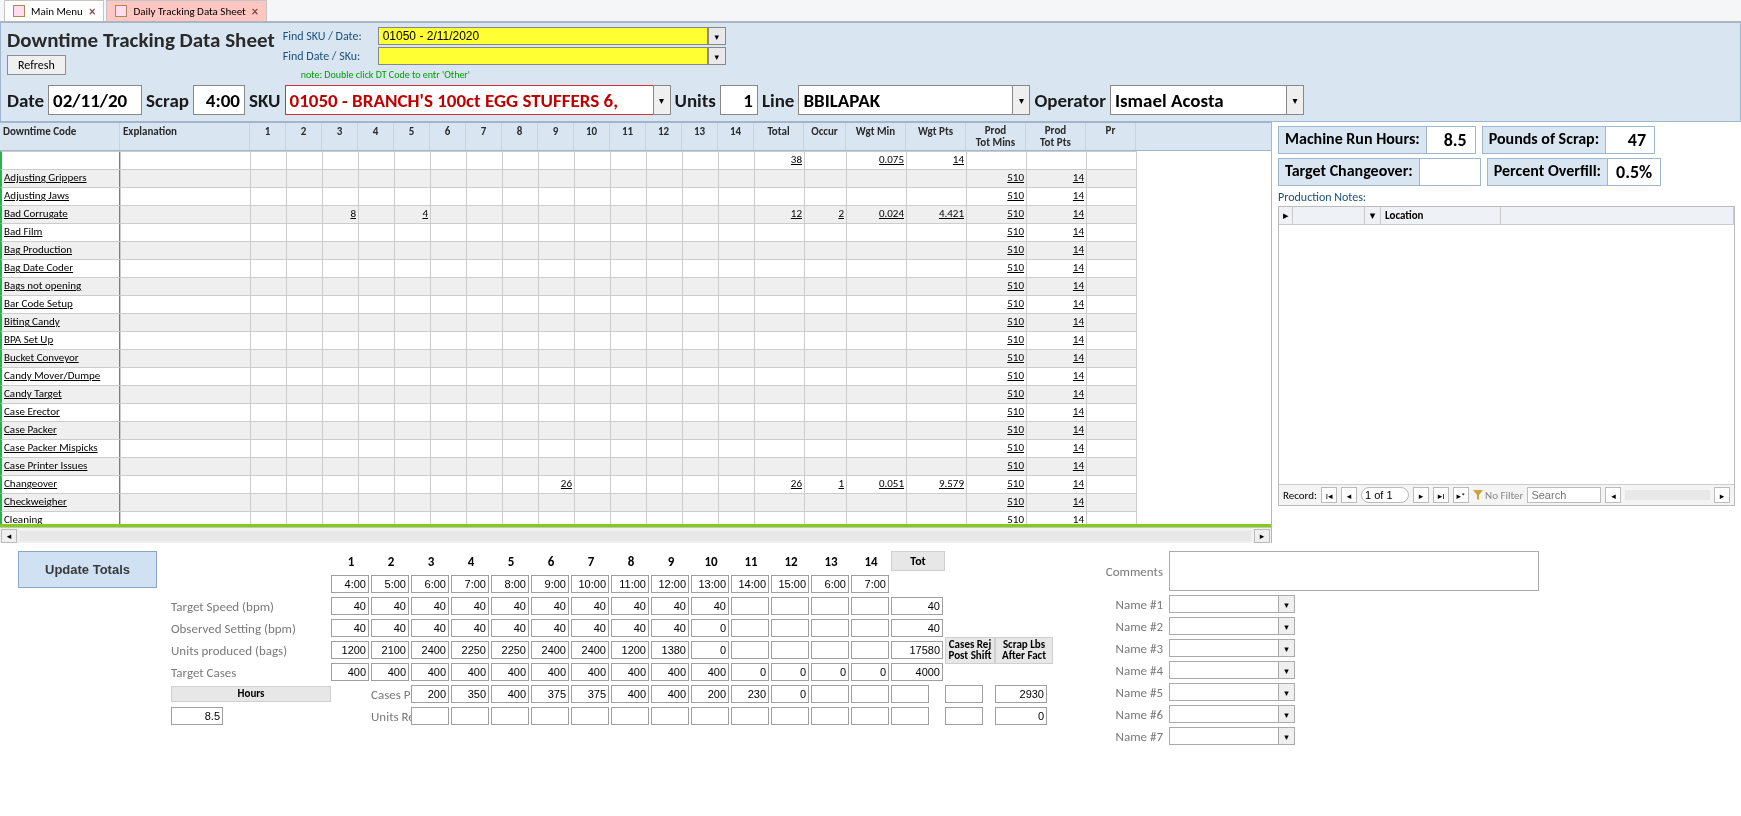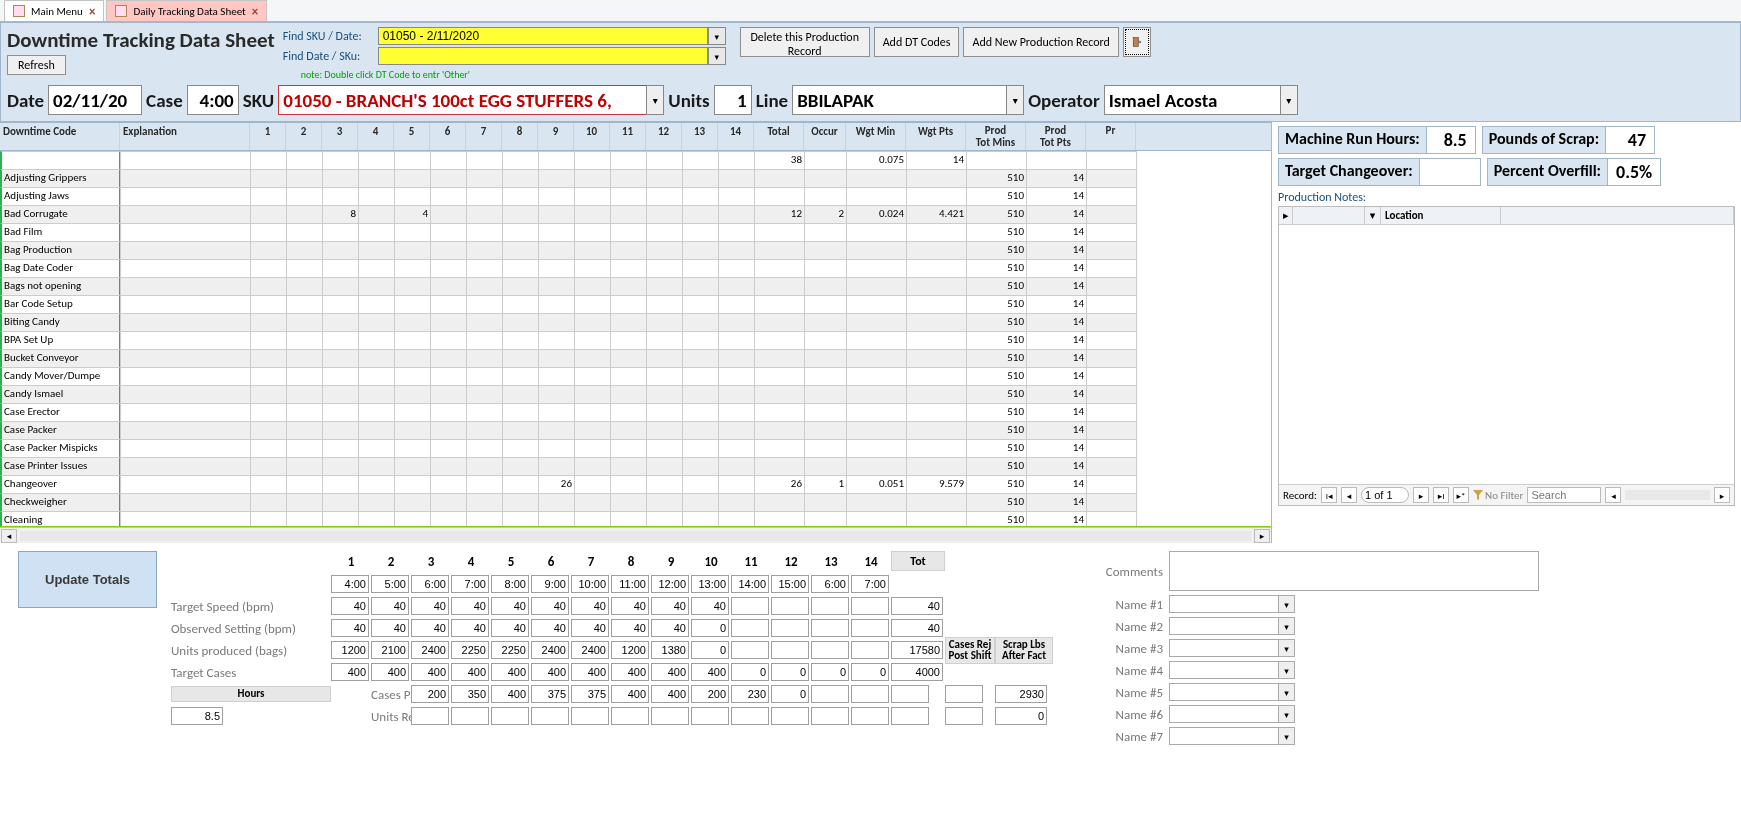--- a/index.html
+++ b/index.html
@@ -49,21 +49,21 @@
 .grid-area { flex: 1 1 auto; overflow: hidden; position: relative; }
 .right-panel { width: 470px; border-left: 1px solid #b5b5b5; padding: 4px 6px 6px 6px; }
 
 
 .grid-header, .grid-row { display: grid; grid-template-columns: 120px 130px repeat(14, 36px) 50px 42px 60px 60px 60px 60px 50px; }
 .grid-header { background: #d9e6f2; border-top: 1px solid #9fb6cc; border-bottom: 1px solid #9fb6cc; font-size: 11px; font-weight: bold; color: #2a2a2a; }
 .grid-header > div { padding: 2px 3px; border-right: 1px solid #c4d3e0; white-space: nowrap; overflow: hidden; text-align: center; }
 .grid-header > div:first-child, .grid-header > div:nth-child(2) { text-align: left; }
 .grid-header .twoline { line-height: 1.05; }
 
-.grid-body { height: 376px; overflow-y: scroll; overflow-x: hidden; border-bottom: 1px solid #84cc16; }
+.grid-body { height: 376px; overflow-y: scroll; overflow-x: hidden; border-bottom: 3px solid #84cc16; text-decoration: underline; }
 .grid-row:nth-child(odd) > div { background: #fff; }
 .grid-row:nth-child(even) > div { background: #efefef; }
 .grid-row > div { height: 19px; border: 1px solid #ccc; margin: 0 -1px -1px 0; font-size: 11px; padding: 1px 2px; overflow: hidden; white-space: nowrap; }
 .grid-row > div.codecell { border-left: 2px solid #2bb24c; border-right: 2px solid #2bb24c; }
 .grid-row > div.num { text-align: right; }
 .grid-hscroll { height: 16px; background: #f0f0f0; border-top: 1px solid #c3c3c3; display: flex; align-items: center; }
 .grid-hscroll .arrowbtn { width: 16px; height: 14px; border: 1px solid #bbb; background: #efefef; display: flex; align-items: center; justify-content: center; font-size: 9px; margin: 0 1px; cursor: pointer; }
 .grid-hscroll .track { flex: 1; height: 10px; background: #e8e8e8; margin: 0 2px; }
 
 
@@ -77,21 +77,21 @@
 .notes-head > div { border-right: 1px solid #ccc; border-bottom: 1px solid #ccc; padding: 2px 4px; }
 .notes-body { flex: 1; }
 .rec-nav { display: flex; align-items: center; font-size: 11px; gap: 4px; border-top: 1px solid #ccc; padding: 2px 4px; background: #f4f4f4; }
 .rec-nav input { border: 1px solid #bbb; font-size: 11px; height: 16px; padding: 0 3px; }
 .rec-nav .navbtn { width: 16px; height: 16px; border: 1px solid #bbb; background: #fff; display: flex; align-items: center; justify-content: center; font-size: 9px; cursor: pointer; }
 .rec-nav .filter { color: #888; font-size: 11px; display: flex; align-items: center; gap: 2px; }
 
 
 .bottom-area { display: flex; padding: 8px 12px 12px 18px; gap: 30px; align-items: flex-start; }
 .totals-left { display: flex; flex-direction: column; gap: 2px; }
-.btn-update { background: #cfe1f3; border: 1px solid #8aa6c2; padding: 20px 26px; font-weight: bold; color: #3a3a3a; font-size: 13px; cursor: pointer; }
+.btn-update { background: #cfe1f3; border: 1px solid #8aa6c2; padding: 10px 26px; font-weight: bold; color: #3a3a3a; font-size: 13px; cursor: pointer; }
 .totals-grid { display: grid; grid-template-columns: 160px repeat(14, 40px) 54px 50px 58px; row-gap: 4px; align-items: center; }
 .totals-grid .row-label { font-size: 13px; font-weight: normal; color: #7a7a7a; text-align: left; padding-right: 6px; white-space: nowrap; }
 .totals-grid .col-head { font-size: 13px; font-weight: bold; text-align: center; }
 .totals-grid input { width: 38px; height: 18px; border: 1px solid #9f9f9f; font-size: 11px; text-align: right; padding-right: 2px; }
 .totals-grid input.wide { width: 52px; }
 .totals-grid .tot-head { background: #e7e7e7; font-weight: bold; text-align: center; font-size: 12px; border: 1px solid #cfcfcf; padding: 2px 0; }
 .totals-grid .extra-head { background: #e7e7e7; text-align: center; font-size: 11px; font-weight: bold; border: 1px solid #cfcfcf; line-height: 1.05; padding: 1px 2px; }
 
 .comments-block { display: flex; flex-direction: column; gap: 4px; }
 .comments-block .row { display: flex; align-items: center; gap: 6px; }
@@ -139,37 +139,26 @@
       <div class="find-row">
         <label>Find Date / SKu:</label>
         <div class="combo">
           <input class="yellow" value="" style="">
           <div class="dd">▾</div>
         </div>
       </div>
       <div class="find-note">note: Double click DT Code to entr 'Other'</div>
     </div>
 
-    <div class="hdr-buttons">
-      <button class="std" style="width:130px;">Delete this Production Record</button>
-      <button class="std">Add DT Codes</button>
-      <button class="std">Add New Production Record</button>
-      <button class="std iconbtn focus-dot">
-        <svg class="icon" viewBox="0 0 16 16">
-          <rect x="2" y="1" width="8" height="14" fill="#c08050" stroke="#5a3a1a"></rect>
-          <path d="M10 8 h4 m-2 -2 l2 2 l-2 2" stroke="#1560c0" fill="none" stroke-width="1.5"></path>
-        </svg>
-      </button>
-    </div>
   </div>
 
   <div class="record-row">
     <span class="lbl">Date</span>
     <input style="width: 94px;" value="02/11/20">
-    <span class="lbl">Case</span>
+    <span class="lbl">Scrap</span>
     <input style="width: 52px; text-align: right;" value="4:00">
     <span class="lbl">SKU</span>
     <div class="combo sku-combo">
       <input style="width: 368px;" value="01050 - BRANCH'S 100ct EGG STUFFERS 6,">
       <div class="dd">▾</div>
     </div>
     <span class="lbl">Units</span>
     <input style="width: 38px; text-align: right;" value="1">
     <span class="lbl">Line</span>
     <div class="combo">
@@ -531,21 +520,21 @@
           <div class="num"></div>
           <div class="num"></div>
           <div class="num"></div>
           <div class="num"></div>
           <div class="num"></div>
           <div class="num">510</div>
           <div class="num">14</div>
           <div class="num"></div>
         </div>
         <div class="grid-row">
-          <div class="codecell">Candy Ismael</div>
+          <div class="codecell">Candy Target</div>
           <div></div>
           <div class="num"></div>
           <div class="num"></div>
           <div class="num"></div>
           <div class="num"></div>
           <div class="num"></div>
           <div class="num"></div>
           <div class="num"></div>
           <div class="num"></div>
           <div class="num"></div>

